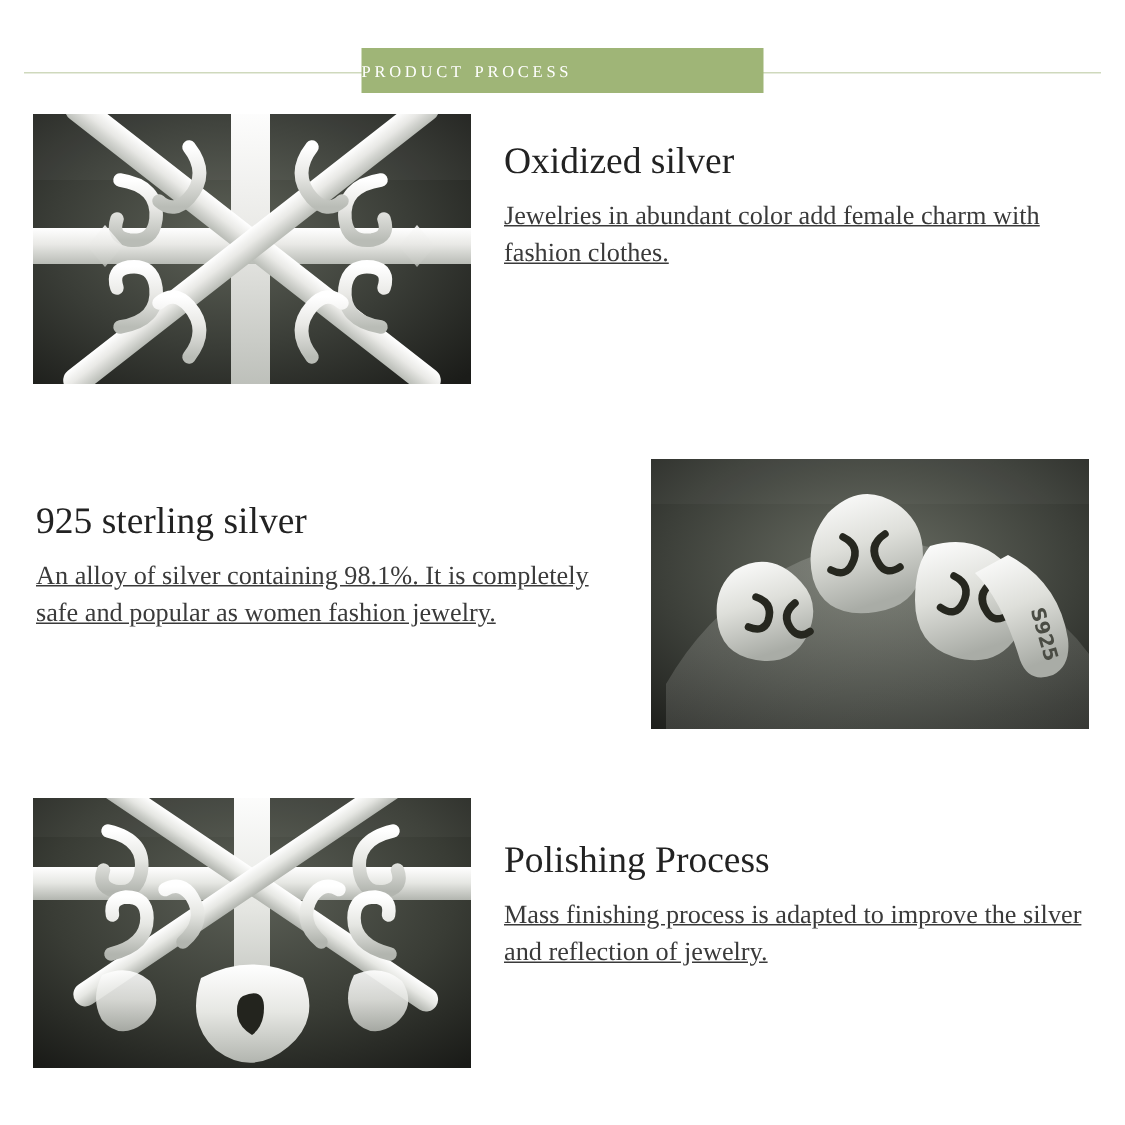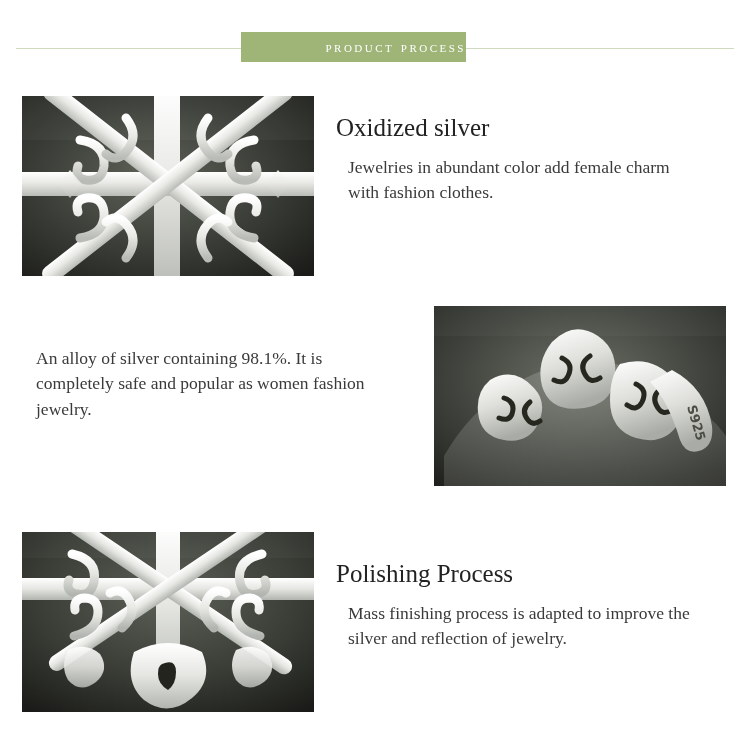--- a/index.html
+++ b/index.html
@@ -32,26 +32,26 @@
     top: 20px;
     left: 16px;
     width: 718px;
     height: 1px;
     background: #cfd9bd;
   }
   .header-banner {
     position: absolute;
     top: 4px;
     left: 241px;
-    width: 225px;
+    width: 268px;
     height: 30px;
     background: #9fb577;
     display: flex;
     align-items: center;
-    justify-content: flex-end;
+    justify-content: flex-start;
   }
   .header-banner .title-text {
     color: #ffffff;
     font-family: "Liberation Serif", serif;
     font-size: 16px;
     letter-spacing: 2.5px;
     font-variant: small-caps;
     text-transform: lowercase;
     white-space: nowrap;
   }
@@ -71,29 +71,30 @@
   }
   .text-col h2 {
     margin: 0 0 8px 0;
     font-family: "Liberation Serif", serif;
     font-weight: normal;
     font-size: 25px;
     color: #222222;
     line-height: 1.15;
   }
   .text-col p {
-    margin: 12px;
+    margin: 0;
     font-family: "Liberation Serif", serif;
     font-size: 17.5px;
     color: #3a3a3a;
     line-height: 1.45;
-  }
-
-  
-  #block1 { top: 96px; left: 0; width: 750px; height: 190px; }
+    text-decoration: underline;
+  }
+
+  
+  #block1 { top: 76px; left: 0; width: 750px; height: 190px; }
   #photo1 { left: 22px; top: 0; width: 292px; height: 180px; }
   #text1  { left: 336px; top: 18px; width: 380px; }
 
   
   #block2 { top: 306px; left: 0; width: 750px; height: 186px; }
   #photo2 { left: 434px; top: 0; width: 292px; height: 180px; }
   #text2  { left: 24px; top: 28px; width: 385px; }
 
   
   #block3 { top: 532px; left: 0; width: 743px; height: 190px; }
@@ -200,20 +201,21 @@
           <path d="M202 78 q12 6 6 18 q-5 10 -15 3"></path>
           <path d="M228 82 q-12 8 -4 20 q5 8 14 2"></path>
         </g>
 
         <path d="M238 64 q34 18 40 56 q2 18 -10 24 q-16 6 -22 -10 q-12 -40 -30 -58 z" fill="url(#silver2)"></path>
         <text x="258" y="118" fill="#4a4c44" font-family="DejaVu Sans, sans-serif" font-size="13" font-weight="bold" transform="rotate(74 258 118)" text-anchor="middle">S925</text>
         <rect x="0" y="0" width="292" height="30" fill="#ffffff" opacity="0.03"></rect>
       </svg>
     </div>
     <div class="text-col" id="text2">
+      <h2>925 sterling silver</h2>
       <p>An alloy of silver containing 98.1%. It is completely safe and popular as women fashion jewelry.</p>
     </div>
   </div>
 
   <div class="block" id="block3">
     <div class="photo" id="photo3">
       <svg class="art" viewBox="0 0 292 180" preserveAspectRatio="xMidYMid slice">
         <defs>
           <radialGradient id="g3" cx="50%" cy="35%" r="80%">
             <stop offset="0%" stop-color="#5c6057"></stop>

